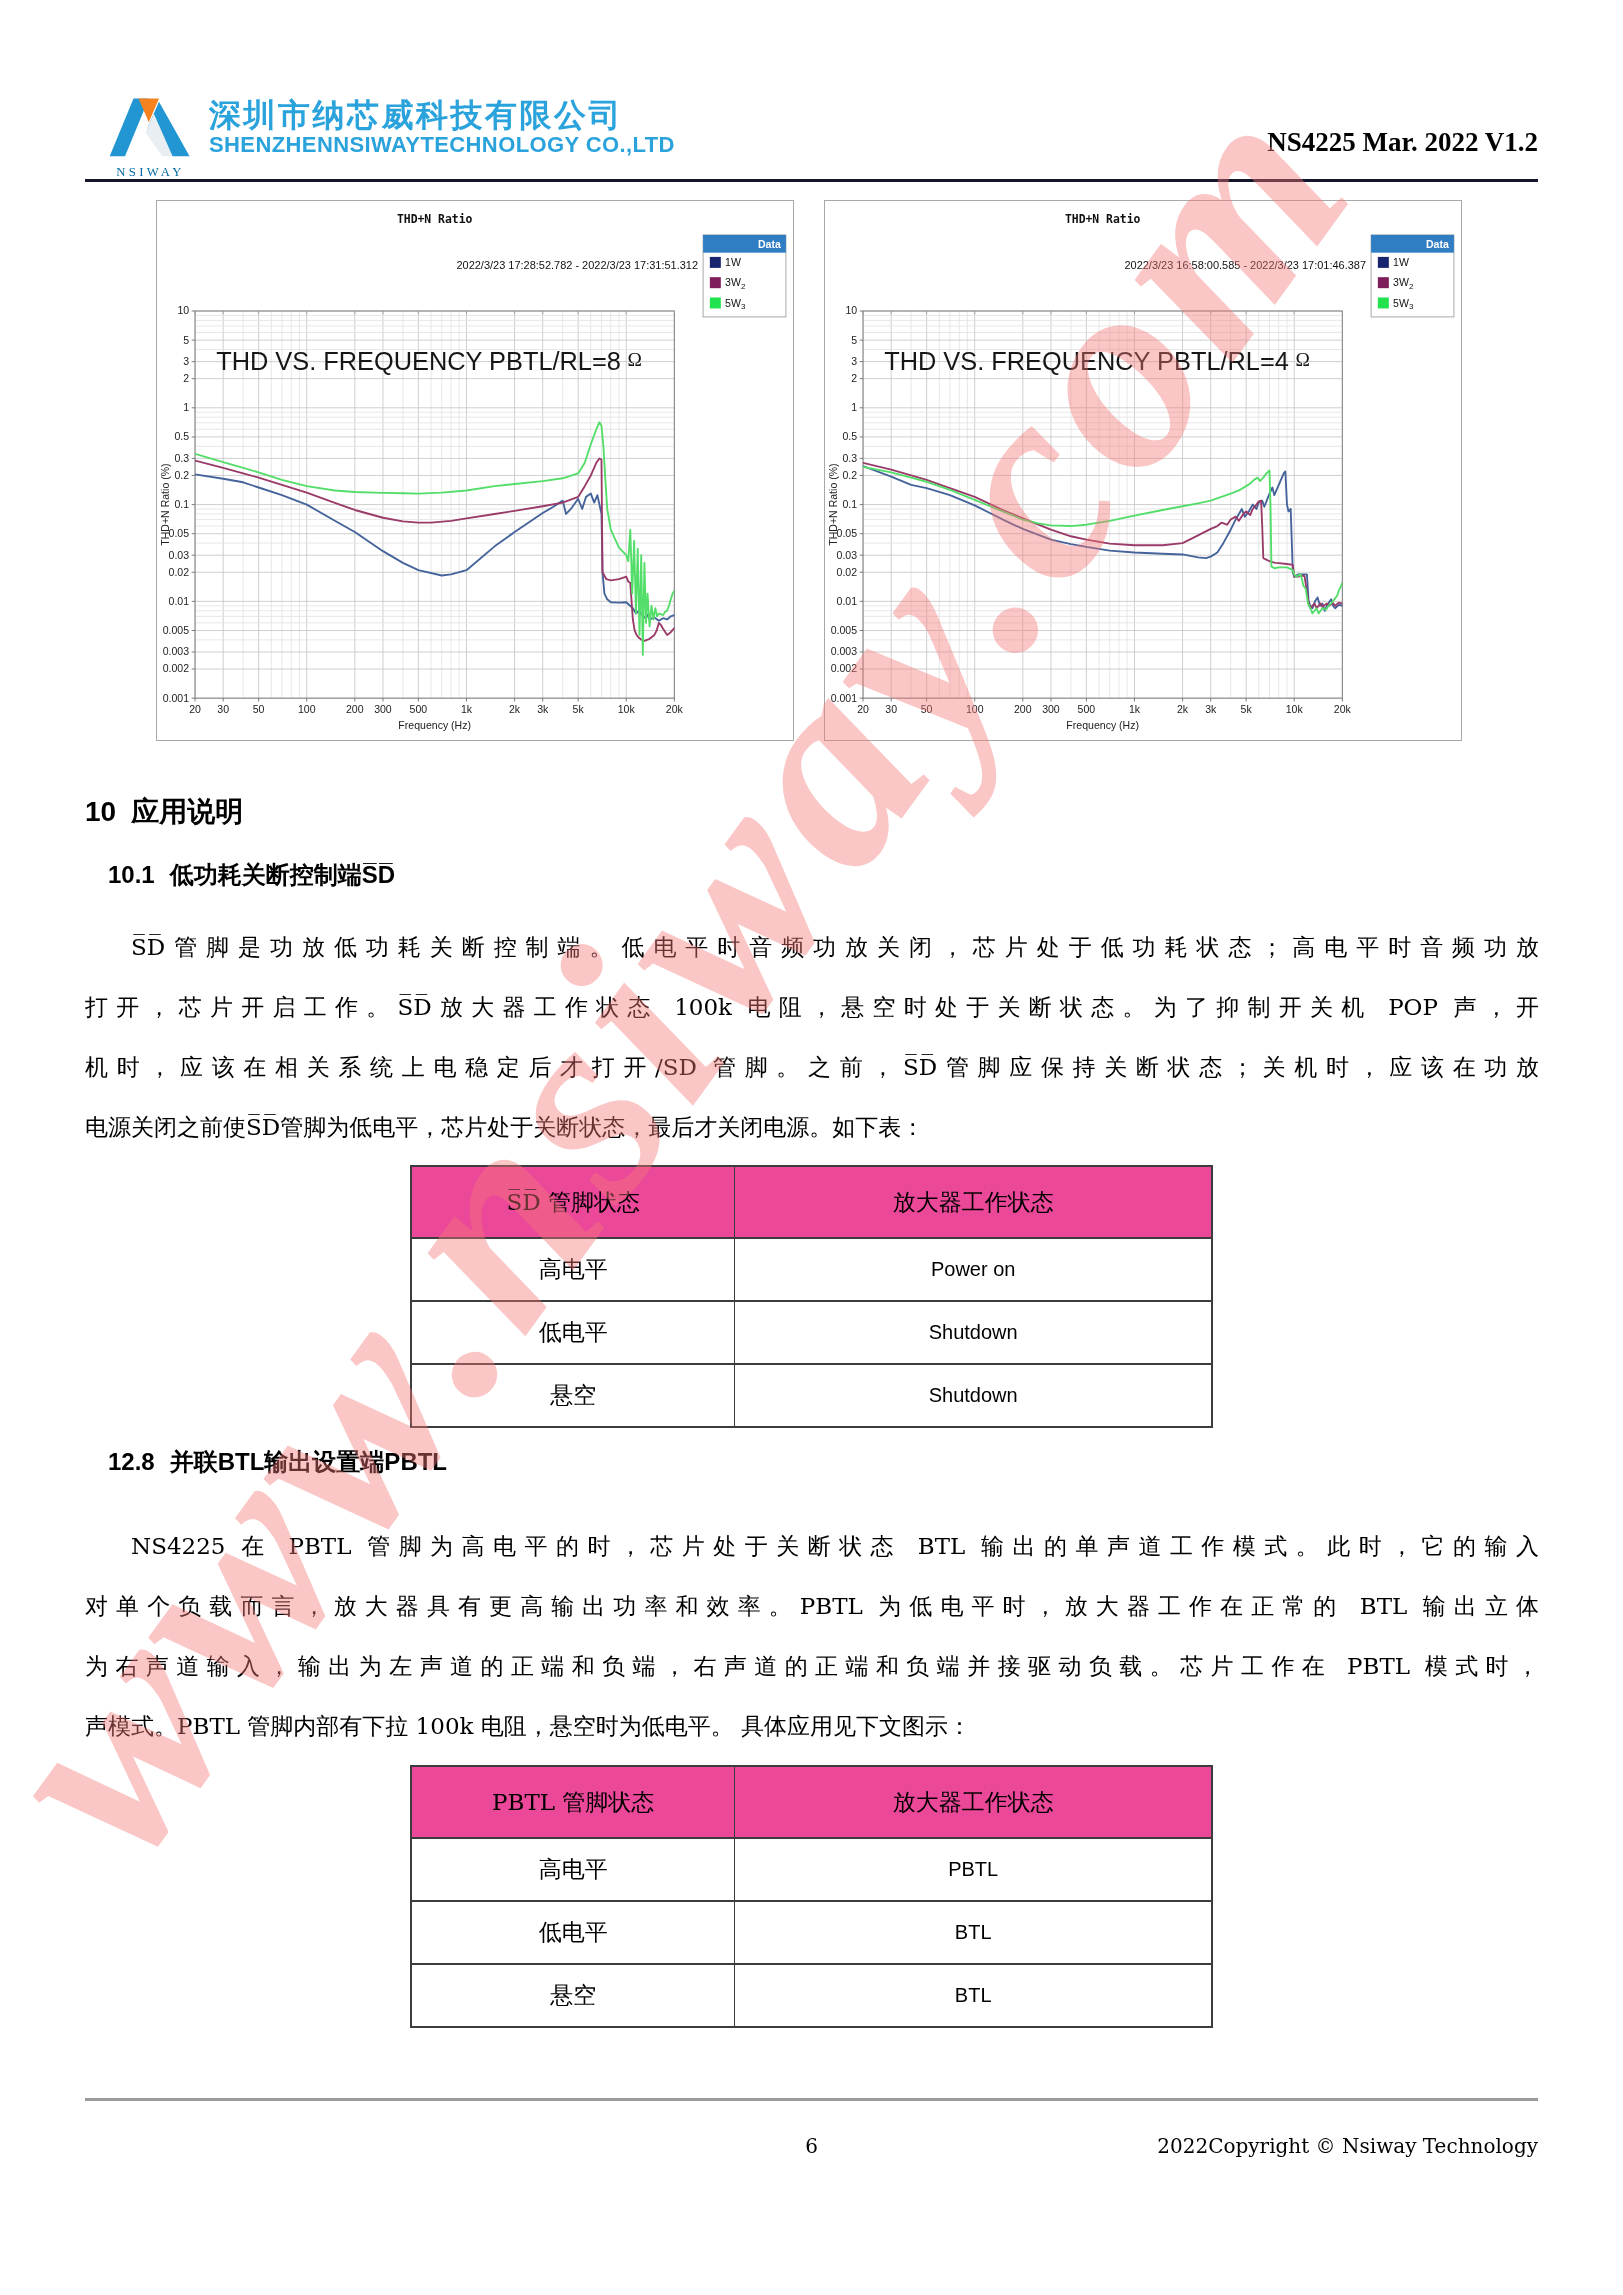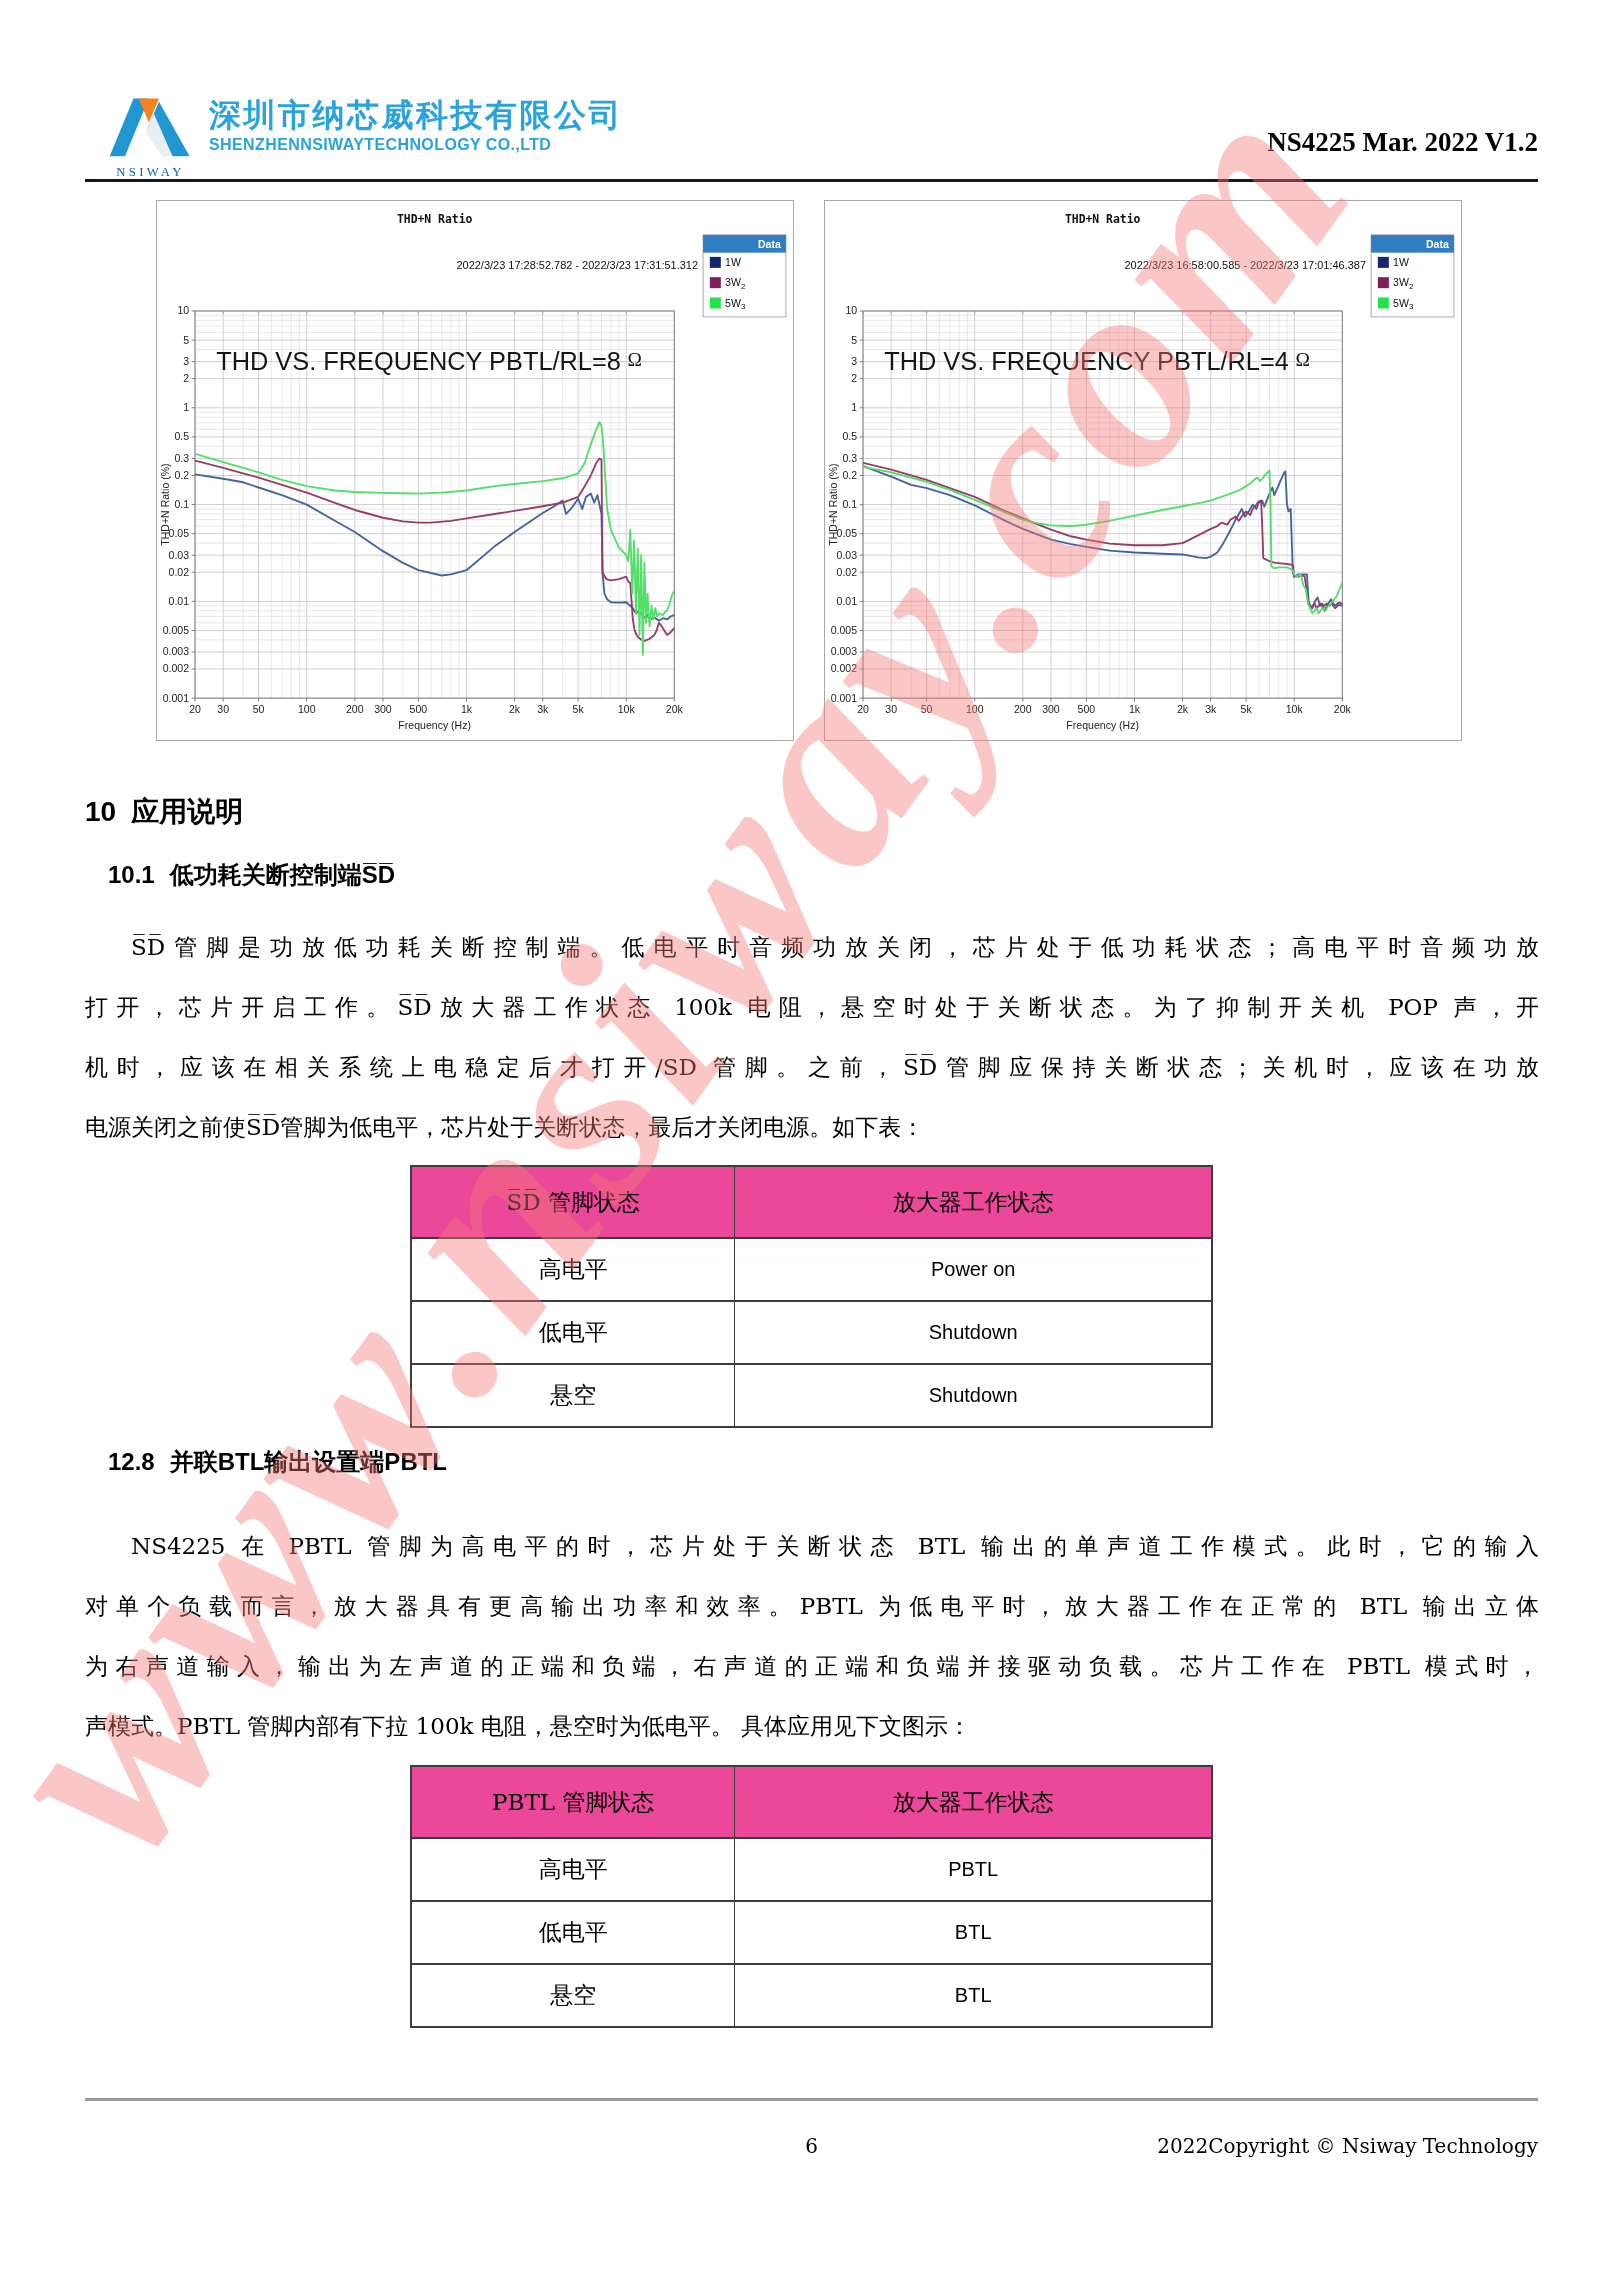--- a/index.html
+++ b/index.html
@@ -4,21 +4,21 @@
 <style>
   html,body{margin:0;padding:0;}
   body{width:1623px;height:2295px;position:relative;background:#ffffff;overflow:hidden;
        font-family:"DejaVu Serif", serif; color:#000;}
   
   .hdr-logo{position:absolute;left:108px;top:95px;display:flex;align-items:flex-start;}
   .logo-mark{width:85px;text-align:center;}
   .logo-nsiway{font-family:"Liberation Serif",serif;font-size:12.7px;letter-spacing:3.4px;color:#0369a1;margin-top:4px;}
   .hdr-names{margin-left:16px;padding-top:1.7px;}
   .co-cn{font-family:"Liberation Sans",sans-serif;font-weight:bold;font-size:32px;color:#2aa3dd;letter-spacing:2.5px;line-height:37px;}
-  .co-en{font-family:"Liberation Sans",sans-serif;font-weight:bold;font-size:16px;color:#2aa3dd;letter-spacing:0.4px;line-height:22px;}
+  .co-en{font-family:"Liberation Sans",sans-serif;font-weight:bold;font-size:22px;color:#2aa3dd;letter-spacing:0.4px;line-height:22px;}
   .doc-title{position:absolute;right:85px;top:127px;font-family:"Liberation Serif",serif;font-weight:bold;font-size:27px;}
   .hdr-rule{position:absolute;left:85px;right:85px;top:179px;height:2.5px;background:#15152b;}
   
   .figure{position:absolute;top:200px;width:636px;height:539px;border:0.8px solid #a8a8a8;background:#fff;}
   .figure svg{display:block;}
   
   .h1{position:absolute;left:85px;font-family:"Liberation Sans",sans-serif;font-weight:bold;font-size:28px;}
   .h2{position:absolute;left:108px;font-family:"Liberation Sans",sans-serif;font-weight:bold;font-size:24px;}
   .h1 .num,.h2 .num{margin-right:15px;}
   .para{position:absolute;left:85px;width:1454px;}

